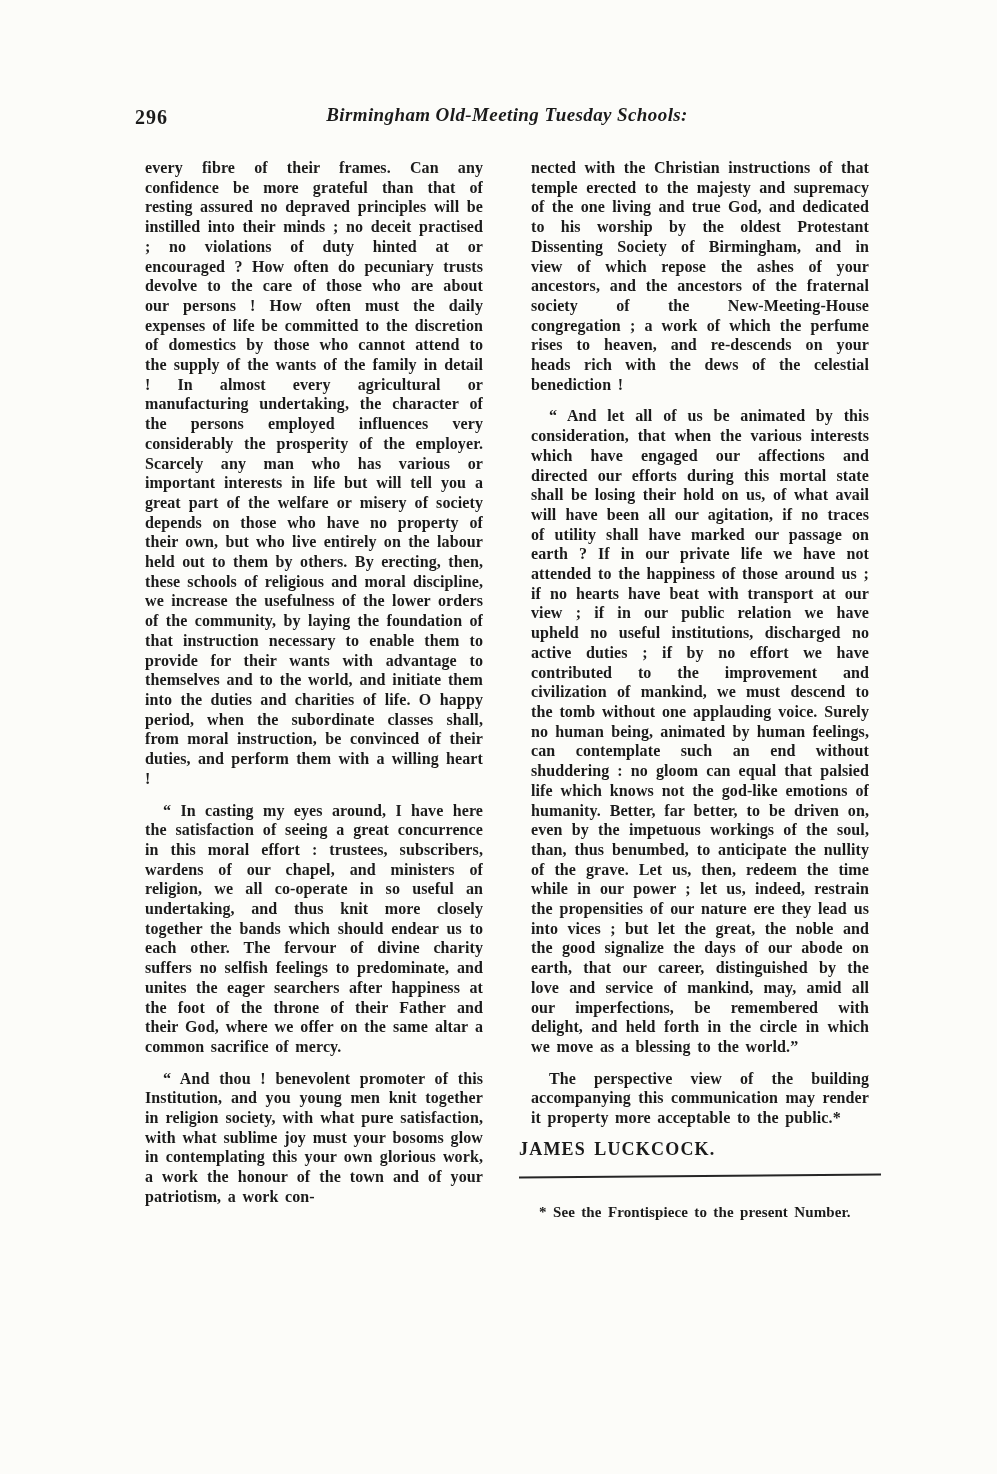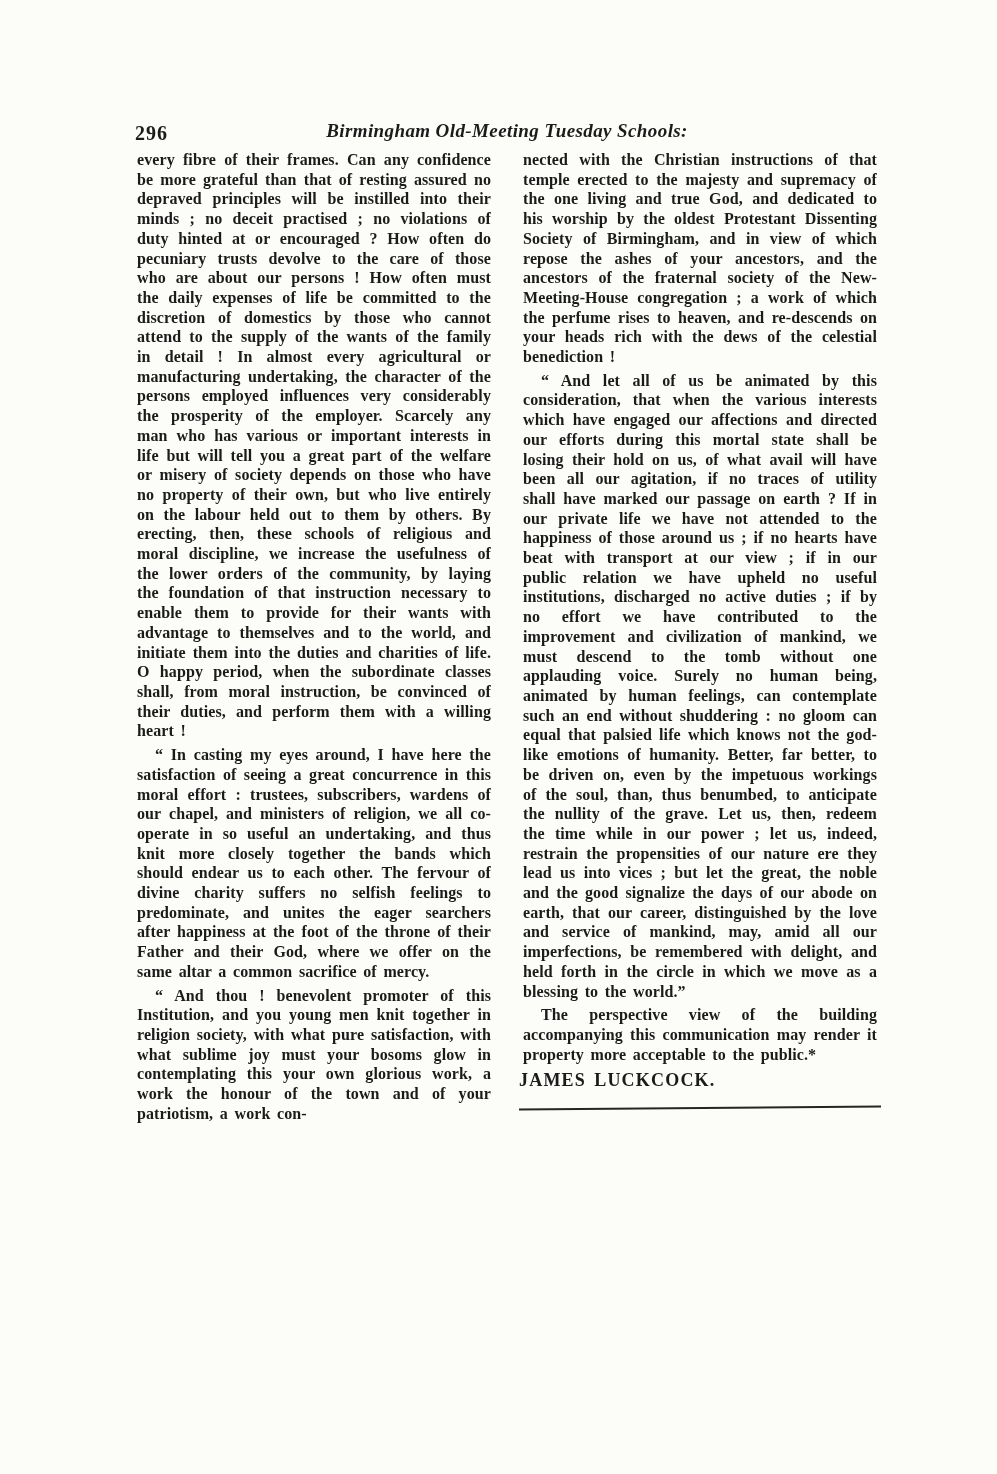--- a/index.html
+++ b/index.html
@@ -13,21 +13,21 @@
     height: 1474px;
     margin: 0 auto;
     background: #fcfcf9;
     color: #1b1b1b;
     font-family: "Liberation Serif", "DejaVu Serif", serif;
     font-weight: 700;
     overflow: hidden;
   }
   .page-header {
     position: absolute;
-    top: 120px;
+    top: 104px;
     left: 133px;
     width: 748px;
     height: 32px;
   }
   .page-number {
     position: absolute;
     left: 2px;
     top: 2px;
     font-size: 20px;
     letter-spacing: 1px;
@@ -53,21 +53,21 @@
   }
   .col {
     width: 362px;
     text-align: justify;
     font-size: 16px;
     line-height: 19.7px;
     word-spacing: 2.5px;
     letter-spacing: 0.1px;
   }
   .col p {
-    margin: 4px;
+    margin: 12px;
   }
   .col p.indent {
     text-indent: 18px;
   }
   .signature {
     margin-top: 7px;
     text-align: left;
     padding-right: 18px;
     font-size: 18px;
     letter-spacing: 1.2px;
@@ -109,17 +109,20 @@
 
     <div class="col">
       <p class="para">nected with the Christian instructions of that temple erected to the majesty and supremacy of the one living and true God, and dedicated to his worship by the oldest Protestant Dissenting Society of Birmingham, and in view of which repose the ashes of your ancestors, and the ancestors of the fraternal society of the New-Meeting-House congregation ; a work of which the perfume rises to heaven, and re-descends on your heads rich with the dews of the celestial benediction !</p>
       <p class="para indent">“ And let all of us be animated by this consideration, that when the various interests which have engaged our affections and directed our efforts during this mortal state shall be losing their hold on us, of what avail will have been all our agitation, if no traces of utility shall have marked our passage on earth ? If in our private life we have not attended to the happiness of those around us ; if no hearts have beat with transport at our view ; if in our public relation we have upheld no useful institutions, discharged no active duties ; if by no effort we have contributed to the improvement and civilization of mankind, we must descend to the tomb without one applauding voice. Surely no human being, animated by human feelings, can contemplate such an end without shuddering : no gloom can equal that palsied life which knows not the god-like emotions of humanity. Better, far better, to be driven on, even by the impetuous workings of the soul, than, thus benumbed, to anticipate the nullity of the grave. Let us, then, redeem the time while in our power ; let us, indeed, restrain the propensities of our nature ere they lead us into vices ; but let the great, the noble and the good signalize the days of our abode on earth, that our career, distinguished by the love and service of mankind, may, amid all our imperfections, be remembered with delight, and held forth in the circle in which we move as a blessing to the world.”</p>
       <p class="para indent">The perspective view of the building accompanying this communication may render it property more acceptable to the public.*</p>
 
       <div class="signature">JAMES LUCKCOCK.</div>
 
       <div class="footnote-rule"></div>
 
+      <div class="footnote">
+        <p>* See the Frontispiece to the present Number.</p>
+      </div>
     </div>
 
   </div>
 
 </div>
 
 </body></html>

